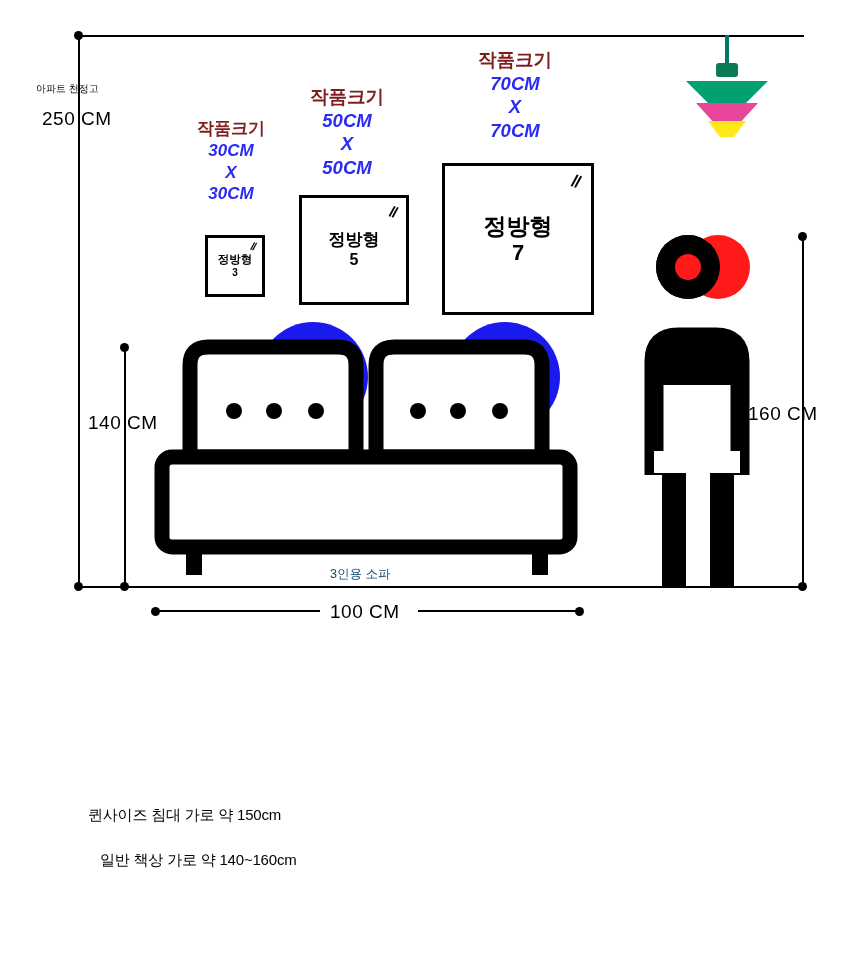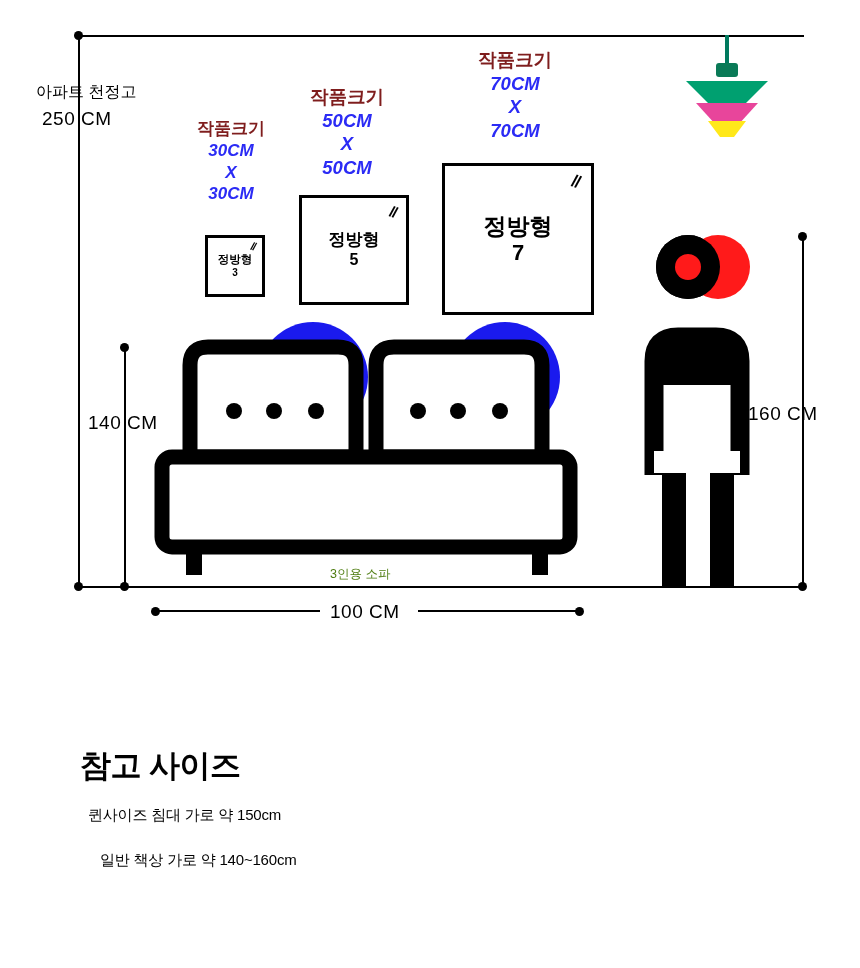--- a/index.html
+++ b/index.html
@@ -46,21 +46,21 @@
   }
 
   
   .lbl {
     position: absolute;
     font-family: "Liberation Sans", sans-serif;
     color: #000;
     white-space: nowrap;
   }
   .lbl-small {
-    font-size: 16px;
+    font-size: 10px;
     text-align: center;
   }
   .lbl-dim {
     font-size: 19px;
     letter-spacing: .5px;
   }
 
   
   .callout {
     position: absolute;
@@ -106,21 +106,21 @@
   .blue-circle {
     position: absolute;
     border-radius: 50%;
     background: #1a1aee;
     z-index: 2;
   }
 
   .sofa-caption {
     position: absolute;
     font-size: 12.5px;
-    color: #4d7c0f;
+    color: #0c4a6e;
     z-index: 6;
   }
 
   
   .ref-title {
     position: absolute;
     font-size: 31px;
     font-weight: bold;
     letter-spacing: -.5px;
   }
@@ -266,17 +266,16 @@
       <rect x="44" y="28" width="22" height="14" rx="3" fill="#0a7a57"></rect>
 
       <path d="M14 46 L96 46 L66 76 L44 76 Z" fill="#00a070"></path>
 
       <path d="M24 68 L86 68 L66 90 L44 90 Z" fill="#e8459b"></path>
 
       <path d="M36 86 L74 86 L62 102 L48 102 Z" fill="#ffe81a"></path>
     </svg>
   </div>
 
-  <div class="ref-title" style="left:80px; top:745px;">참고 사이즈</div>
   <div class="ref-line" style="left:88px; top:806px;">퀸사이즈 침대 가로   약 150cm</div>
   <div class="ref-line" style="left:88px; top:851px;margin-left:12px;">일반 책상 가로   약 140~160cm</div>
 
 </div>
 
 </body></html>

